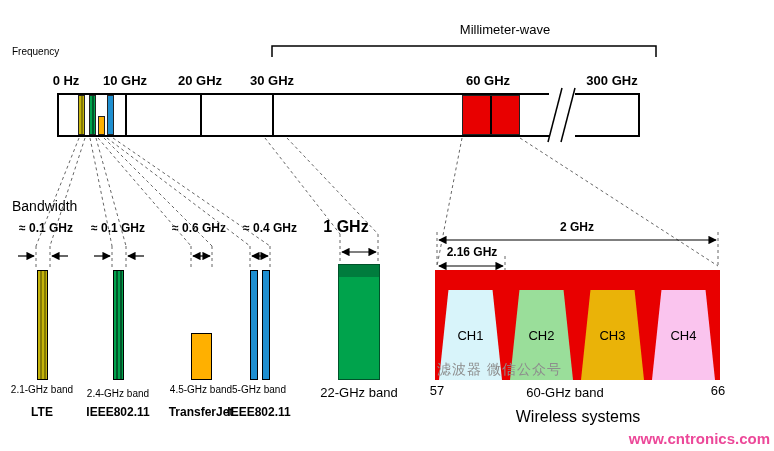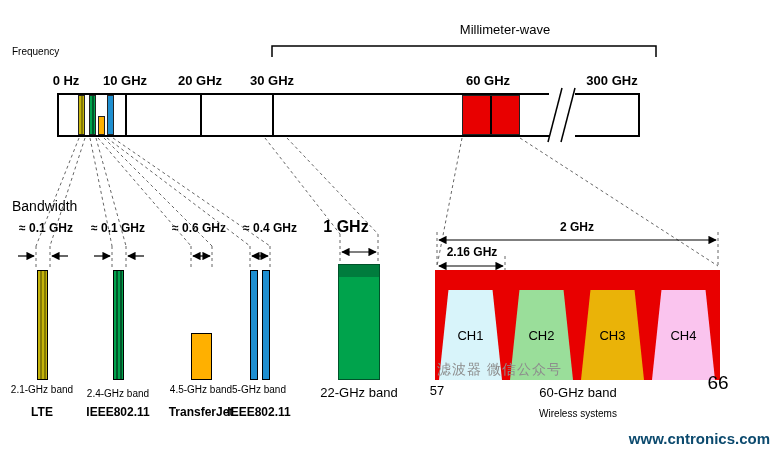--- a/index.html
+++ b/index.html
@@ -18,21 +18,21 @@
   .blue   { background:#1e8fd0; }
   .redblk { background:#e80000; }
   .bandbar { position:absolute; border:1px solid #000; }
   .g28 { background:linear-gradient(180deg,#007c3d 0 12px,#00a34c 12px); border:1px solid #00522a; }
   .redbox { position:absolute; left:435px; top:270px; width:285px; height:110px; background:#e80000; }
   .trap { position:absolute; bottom:0; height:90px; width:63px; clip-path:polygon(15% 0, 85% 0, 100% 100%, 0 100%);
           display:flex; align-items:center; justify-content:center; font-size:13px; }
   .ch1 { background:#d8f4fa; } .ch2 { background:#9ade9a; } .ch3 { background:#eab308; } .ch4 { background:#fac4ee;text-align:center; }
   .wm { position:absolute; left:437px; top:361px; z-index:3; font-size:14px; color:#8d8d8d; letter-spacing:1px; }
   .site { position:absolute; left:610px; top:430px; width:160px; text-align:right; z-index:3;
-          font-size:15px; font-weight:700; color:#0c4a6e; }
+          font-size:15px; font-weight:700; color:#ec4899; }
   svg.overlay { position:absolute; left:0; top:0; z-index:4; pointer-events:none; }
 </style>
 </head>
 <body>
 
 <div class="canvas">
 
   <div class="lbl" style="left:12px;top:46px;width:90px;text-align:left;font-size:10px">Frequency</div>
   <div class="lbl" style="left:420px;top:23px;width:170px;font-size:13px">Millimeter-wave</div>
 
@@ -95,23 +95,23 @@
       </div>
     <div class="trap ch3" style="left:146px">
         <span>CH3</span>
       </div>
     <div class="trap ch4" style="left:217px">
         <span>CH4</span>
       </div>
   </div>
 
   <div class="lbl" style="left:417px;top:384px;width:40px;font-size:13px">57</div>
-  <div class="lbl" style="left:698px;top:372px;width:40px;font-size:19px">66</div>
-  <div class="lbl" style="left:518px;top:386px;width:120px;font-size:13px">60-GHz band</div>
-  <div class="lbl" style="left:508px;top:408px;width:140px;font-size:10px">Wireless systems</div>
+  <div class="lbl" style="left:698px;top:384px;width:40px;font-size:13px">66</div>
+  <div class="lbl" style="left:505px;top:386px;width:120px;font-size:13px">60-GHz band</div>
+  <div class="lbl" style="left:508px;top:408px;width:140px;font-size:16px">Wireless systems</div>
 
   <div class="wm">滤波器 微信公众号</div>
   <div class="site">www.cntronics.com</div>
 
   <svg class="overlay" width="774" height="451">
     <defs>
       <marker id="ah" viewBox="0 0 10 10" refX="9" refY="5" markerWidth="7" markerHeight="7" orient="auto-start-reverse">
         <path d="M0,0 L10,5 L0,10 z" fill="#000"></path>
       </marker>
     </defs>

